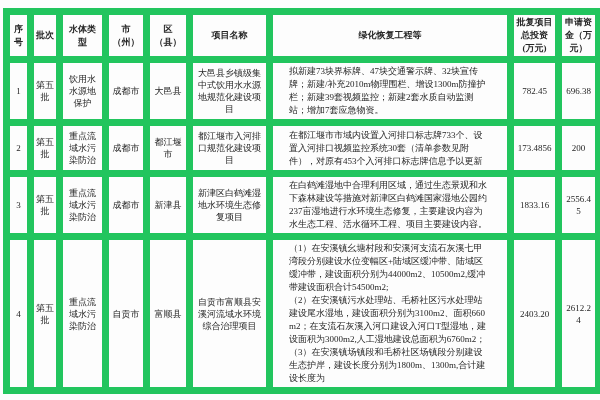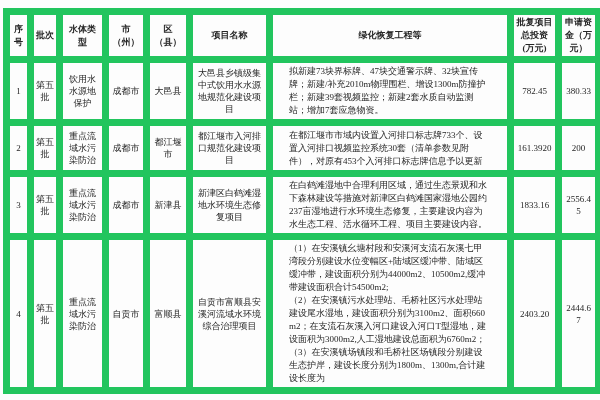--- a/index.html
+++ b/index.html
@@ -81,31 +81,31 @@
     <tbody>
       <tr class="r0">
         <td>1</td>
         <td>第五批</td>
         <td>饮用水水源地保护</td>
         <td>成都市</td>
         <td>大邑县</td>
         <td>大邑县乡镇级集中式饮用水水源地规范化建设项目</td>
         <td class="content-cell">拟新建73块界标牌、47块交通警示牌、32块宣传牌；新建/补充2010m物理围栏、增设1300m防撞护栏；新建39套视频监控；新建2套水质自动监测站；增加7套应急物资。</td>
         <td class="num-cell">782.45</td>
-        <td class="num-cell">380.33</td>
+        <td class="num-cell">696.38</td>
       </tr>
       <tr class="r1">
         <td>2</td>
         <td>第五批</td>
         <td>重点流域水污染防治</td>
         <td>成都市</td>
         <td>都江堰市</td>
         <td>都江堰市入河排口规范化建设项目</td>
         <td class="content-cell">在都江堰市市域内设置入河排口标志牌733个、设置入河排口视频监控系统30套（清单参数见附件），对原有453个入河排口标志牌信息予以更新</td>
-        <td class="num-cell">161.3920</td>
+        <td class="num-cell">173.4856</td>
         <td class="num-cell">200</td>
       </tr>
       <tr class="r2">
         <td>3</td>
         <td>第五批</td>
         <td>重点流域水污染防治</td>
         <td>成都市</td>
         <td>新津县</td>
         <td>新津区白鹤滩湿地水环境生态修复项目</td>
         <td class="content-cell">在白鹤滩湿地中合理利用区域，通过生态景观和水下森林建设等措施对新津区白鹤滩国家湿地公园约237亩湿地进行水环境生态修复，主要建设内容为水生态工程、活水循环工程、项目主要建设内容。</td>
@@ -116,17 +116,17 @@
         <td>4</td>
         <td>第五批</td>
         <td>重点流域水污染防治</td>
         <td>自贡市</td>
         <td>富顺县</td>
         <td>自贡市富顺县安溪河流域水环境综合治理项目</td>
         <td class="content-cell">（1）在安溪镇幺塘村段和安溪河支流石灰溪七甲湾段分别建设水位变幅区+陆域区缓冲带、陆域区缓冲带，建设面积分别为44000m2、10500m2,缓冲带建设面积合计54500m2;
 （2）在安溪镇污水处理站、毛桥社区污水处理站建设尾水湿地，建设面积分别为3100m2、面积660m2；在支流石灰溪入河口建设入河口T型湿地，建设面积为3000m2,人工湿地建设总面积为6760m2；
 （3）在安溪镇场镇段和毛桥社区场镇段分别建设生态护岸，建设长度分别为1800m、1300m,合计建设长度为</td>
         <td class="num-cell">2403.20</td>
-        <td class="num-cell">2444.67</td>
+        <td class="num-cell">2612.24</td>
       </tr>
     </tbody>
   </table>
 </div>
 
 </body></html>

